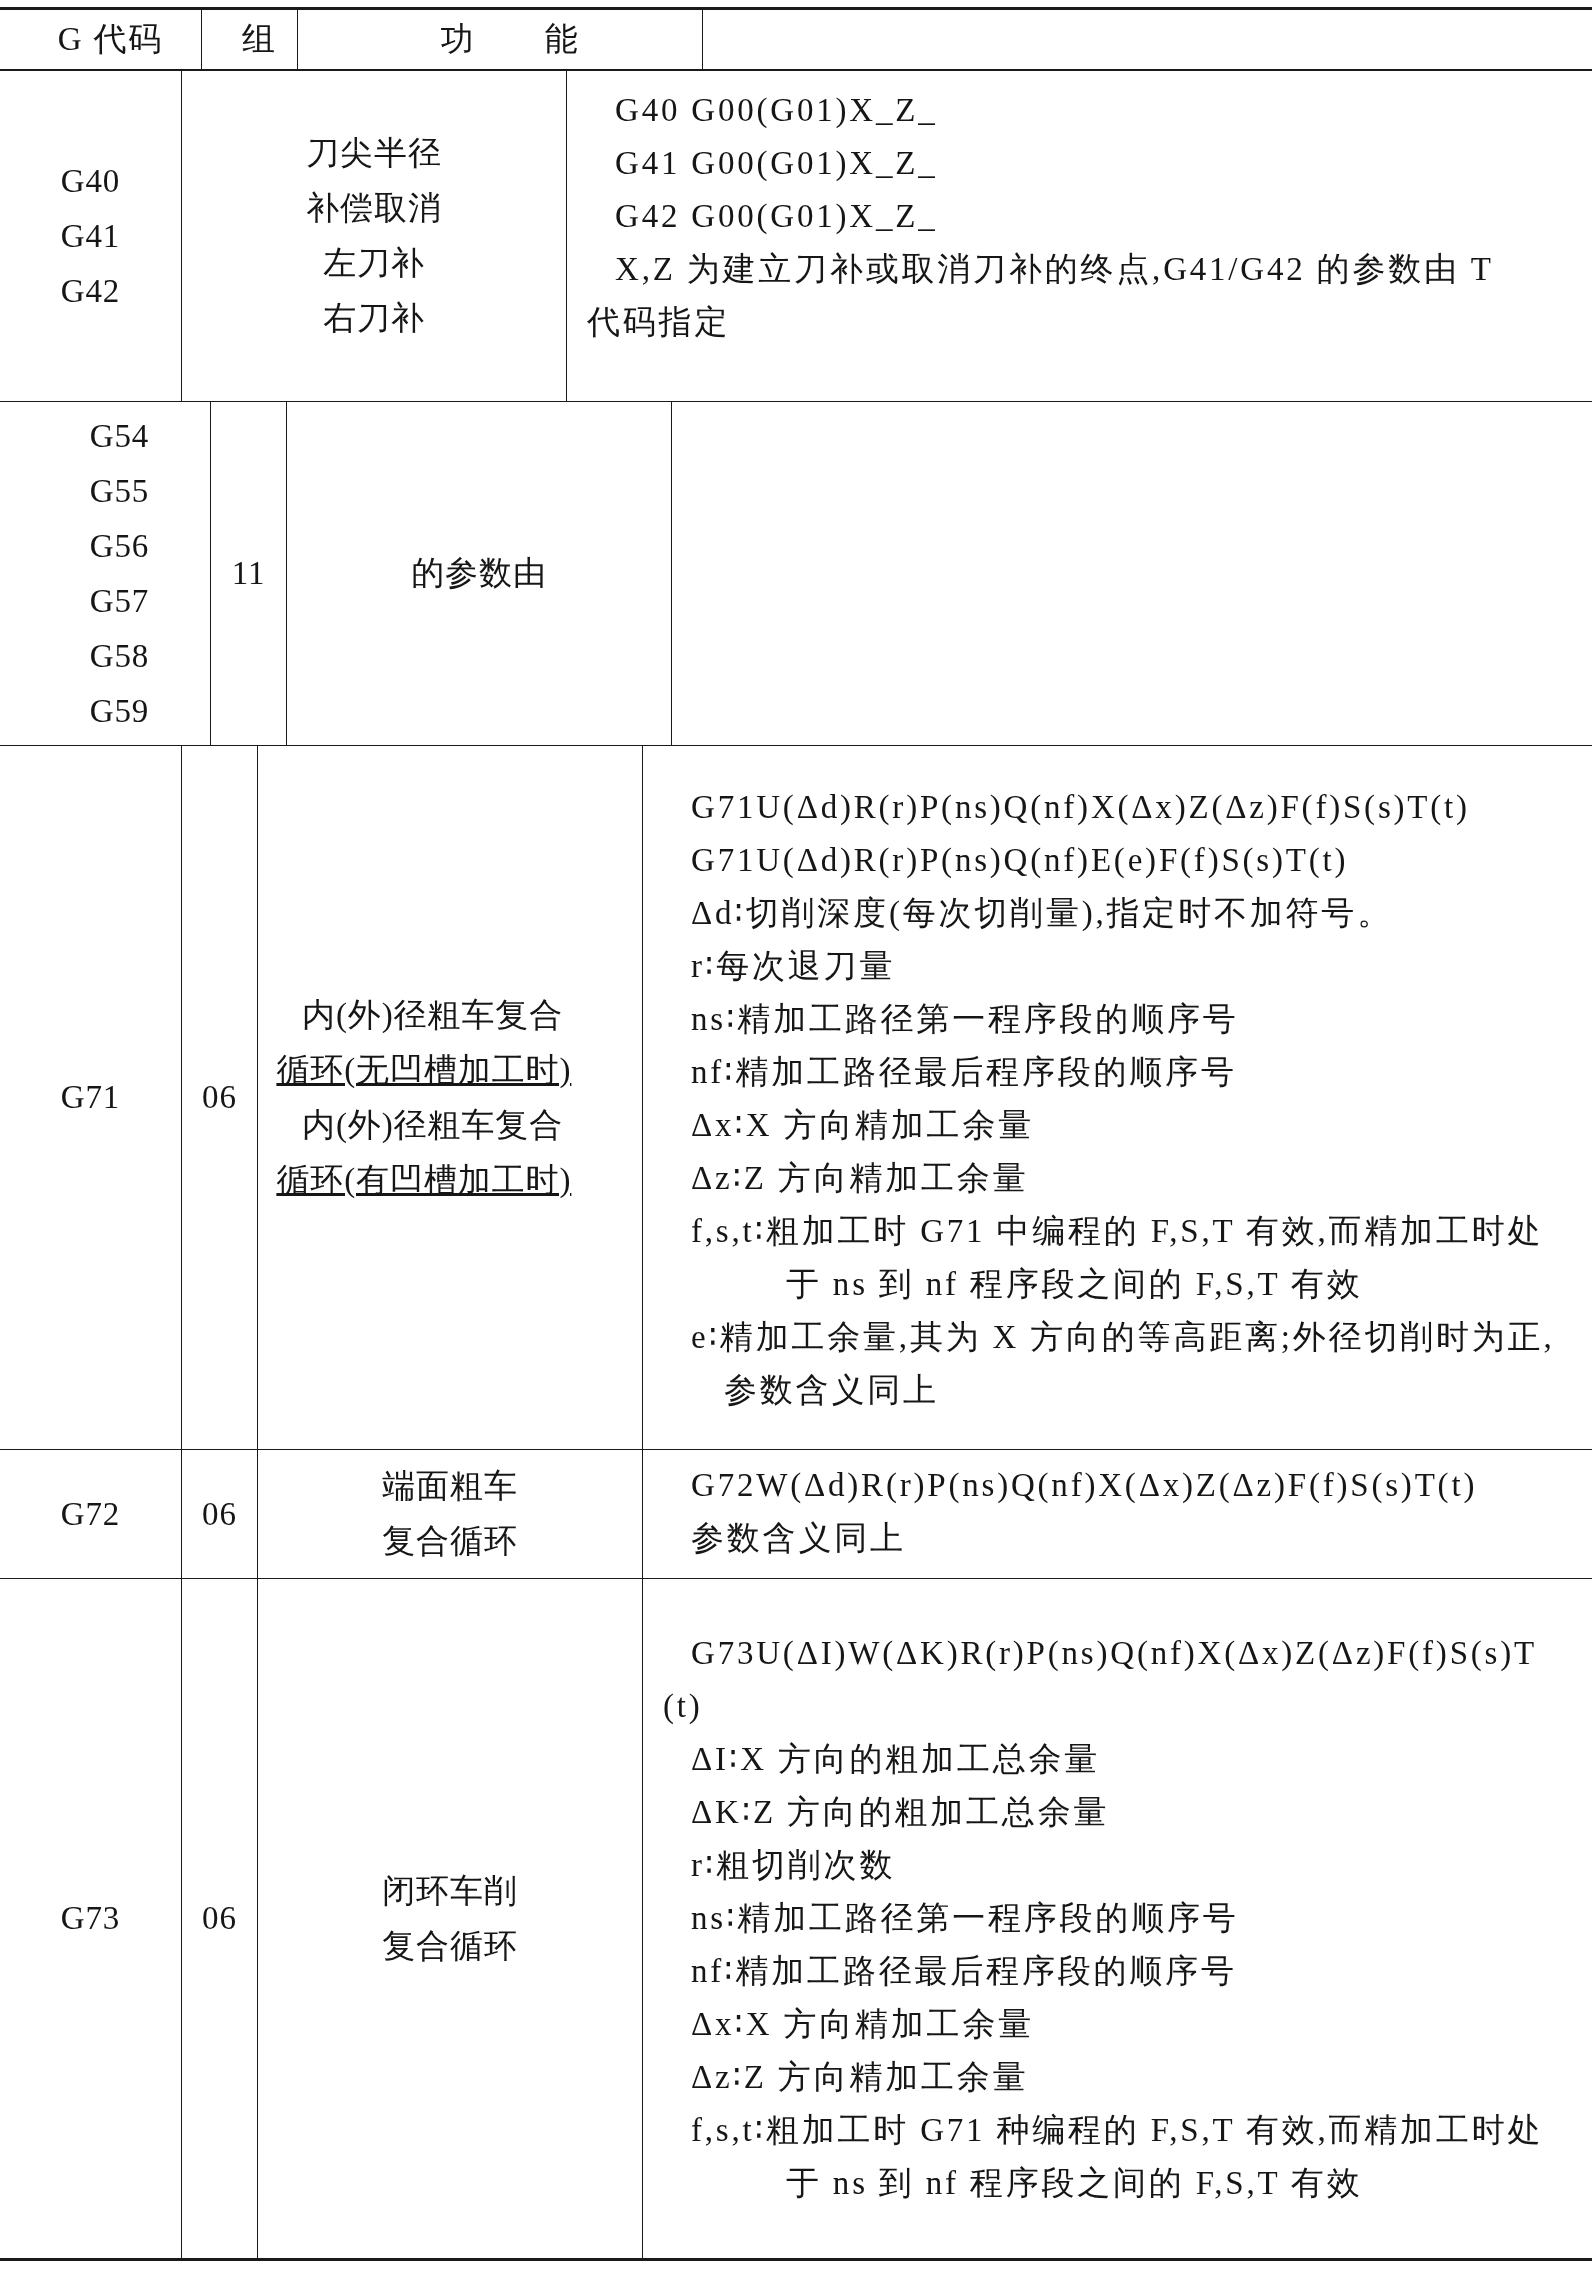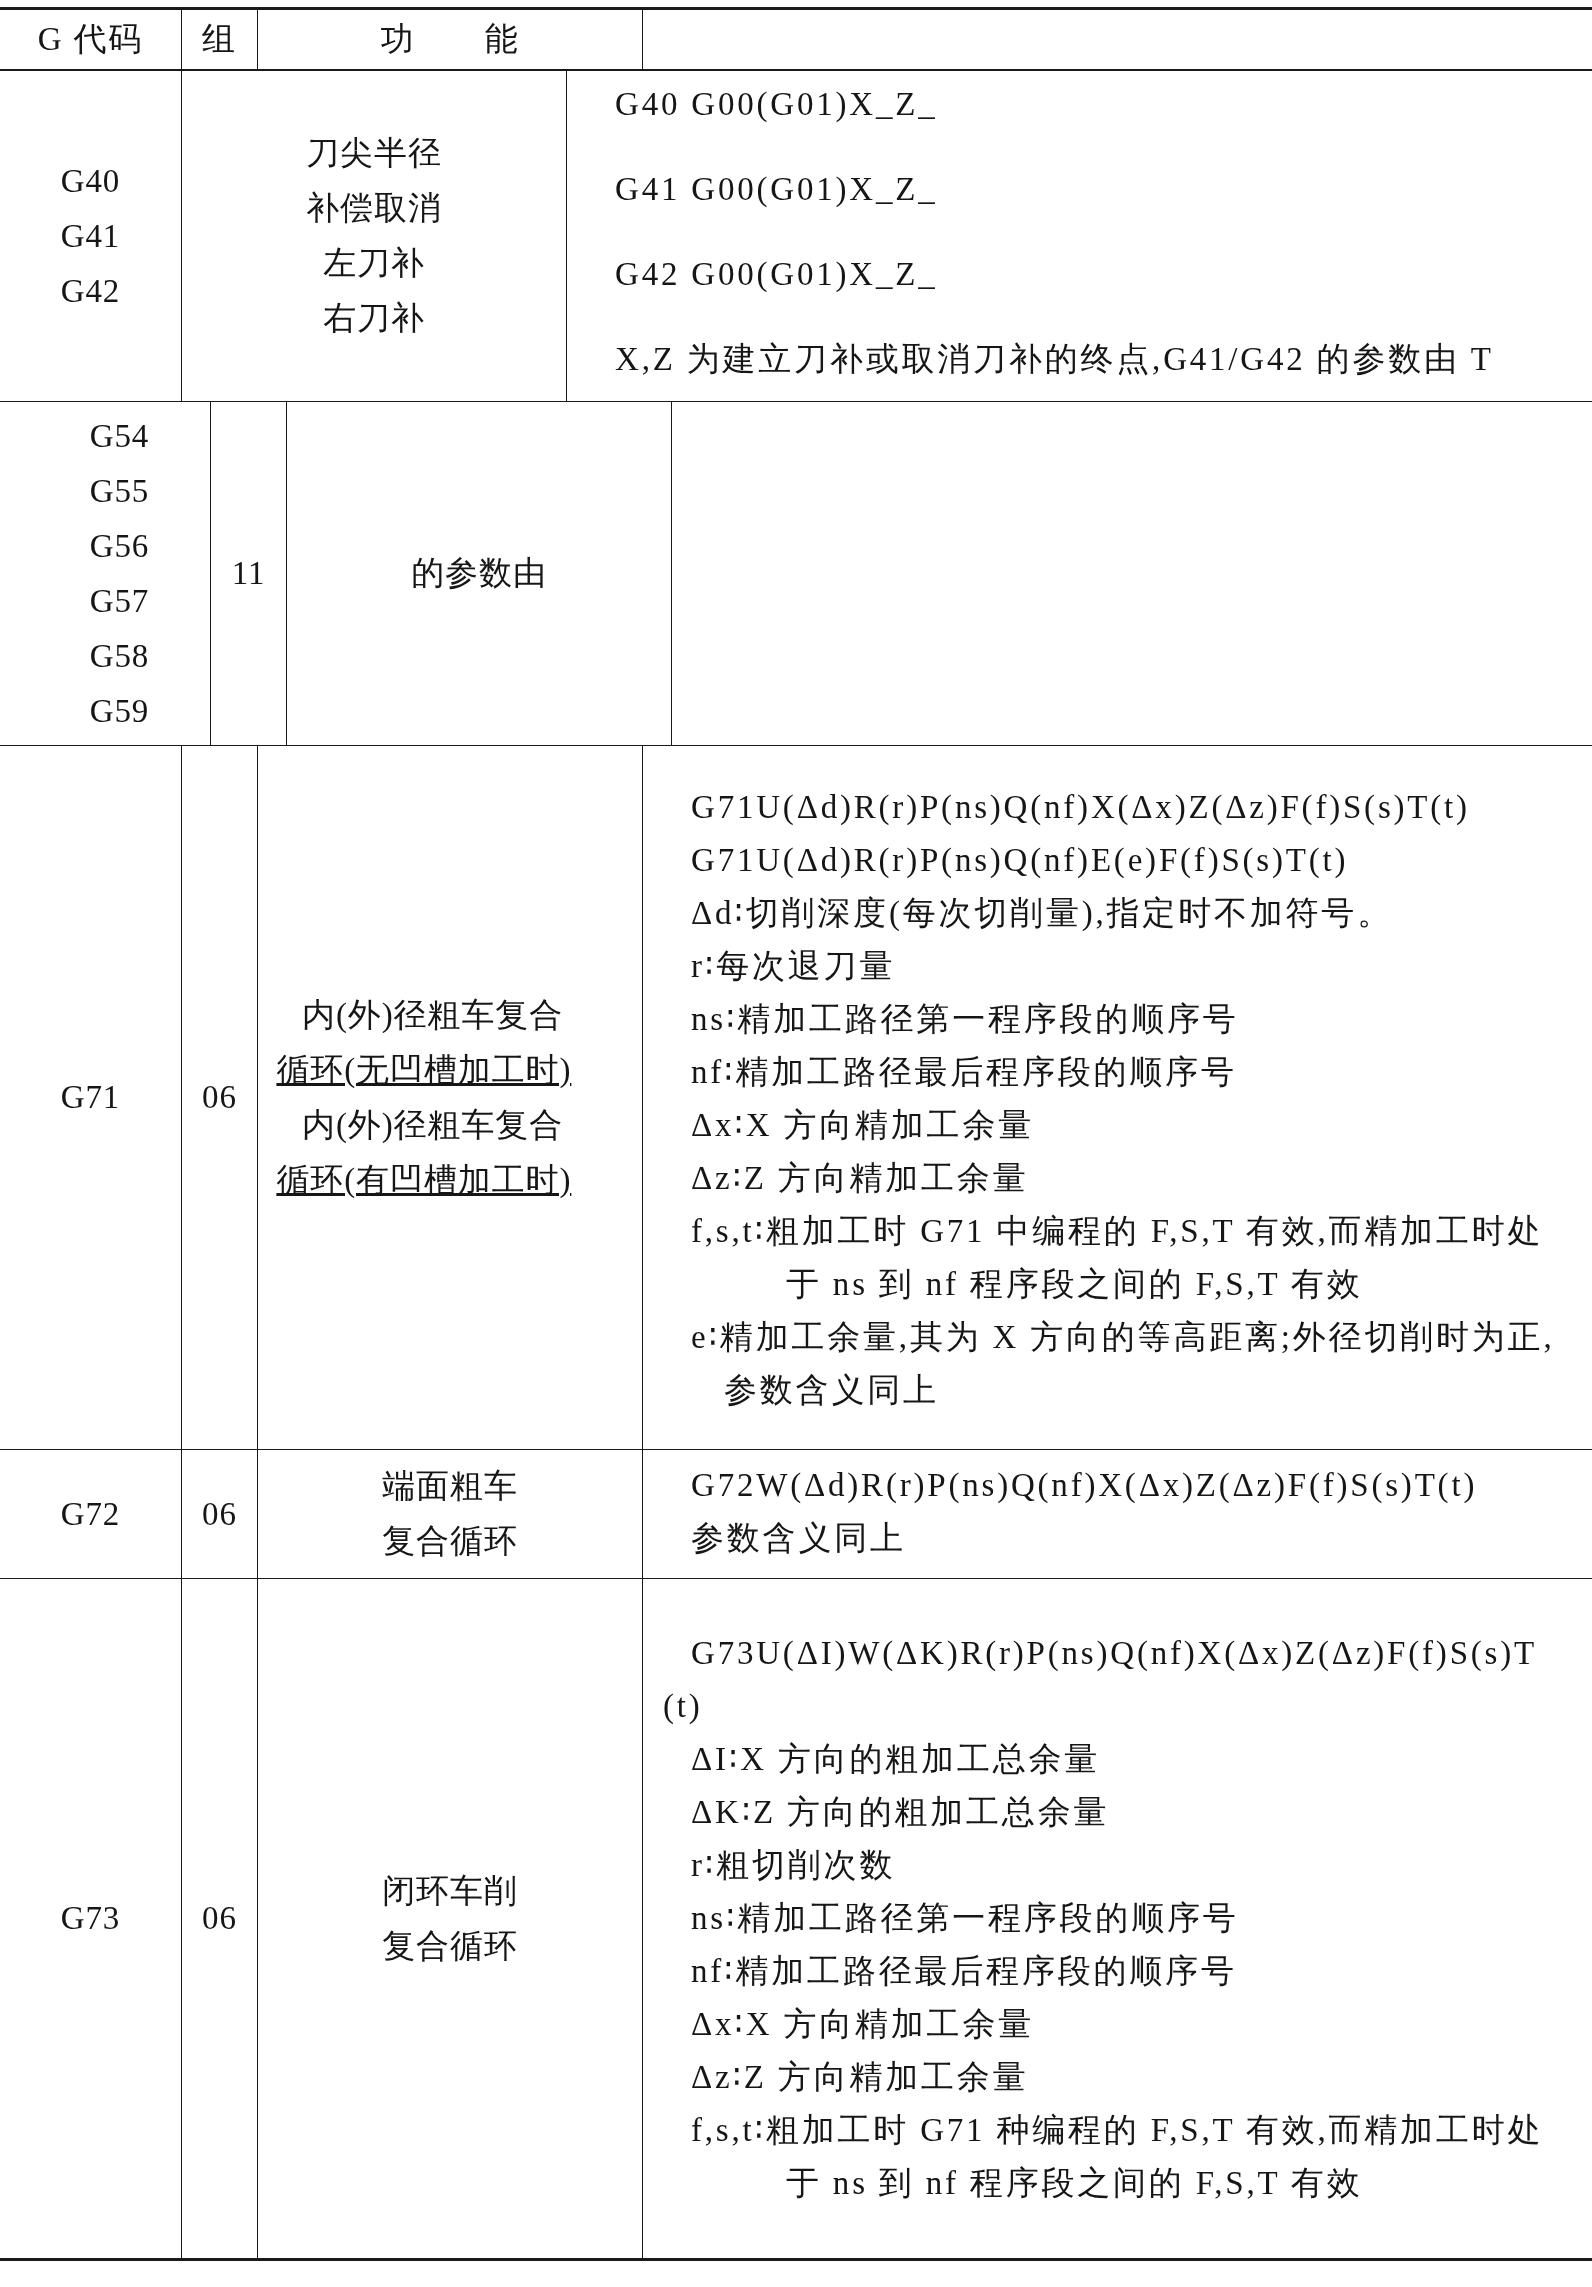--- a/index.html
+++ b/index.html
@@ -54,28 +54,29 @@
     display: flex; flex-direction: column;
     justify-content: center;
   }
   .cell-func.align-center { align-items: center; }
   .cell-func.align-left { align-items: stretch; }
   .cell-format {
     flex: 1;
     display: flex; flex-direction: column;
     justify-content: flex-start;
   }
-  .row-0 .cell-format { padding-top: 7px; gap: 32px; }
+  .row-0 .cell-format { padding-top: 13px; }
   .row-2 .cell-format { padding-top: 35px; }
   .row-3 .cell-format { padding-top: 9.2px; }
   .row-4 .cell-format { padding-top: 48px; }
 
   .hcell {
     display: flex; align-items: center; justify-content: center;
     letter-spacing: 1.8px;
+    margin-left: 20px;
   }
   .code-line { line-height: 55px; letter-spacing: 0.9px; }
   .func-line { line-height: 55px; letter-spacing: 0.9px; white-space: nowrap; }
   .align-left .func-line.fi0 { padding-left: 18.4px; text-decoration: underline; }
   .align-left .func-line.fi1 { padding-left: 44px; }
   .fmt-line {
     line-height: 53px;
     letter-spacing: 2.8px;
     white-space: nowrap;
   }

